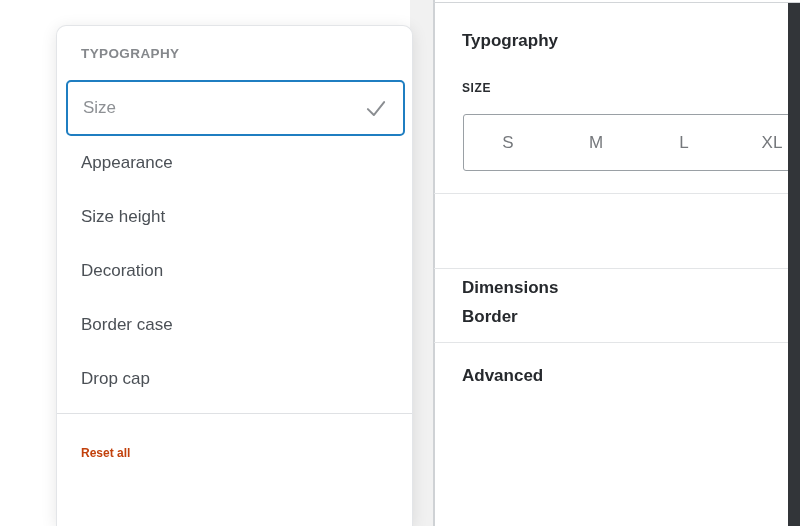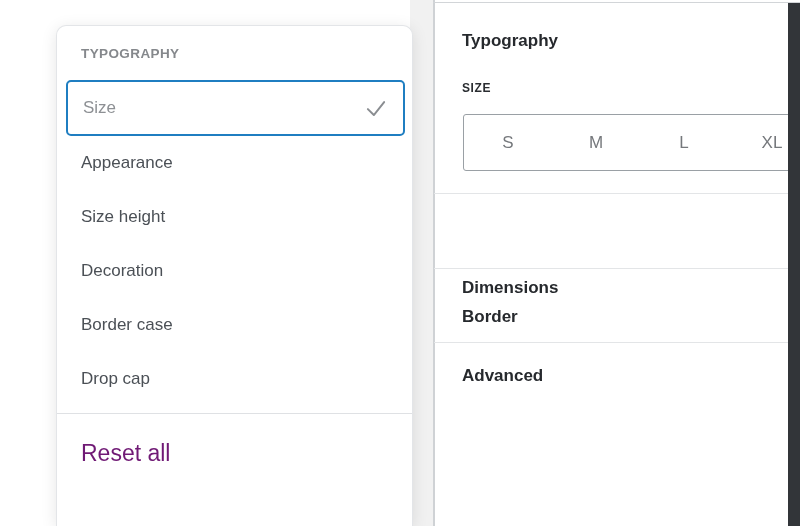--- a/index.html
+++ b/index.html
@@ -53,21 +53,21 @@
     display:flex; align-items:center; justify-content:space-between;
     padding:0 14px 0 15px; background:#fff; cursor:pointer; width:339px;
   }
   .selected-item .label { font-size:17px; color:#8d9094; }
   .check-icon { width:26px; height:26px; display:block; }
   .menu-item { height:54px; display:flex; align-items:center; padding:0 24px;
     font-size:17px; color:#4b5056; background:transparent; border:none; width:100%;
     text-align:right; cursor:pointer; }
   .pop-separator { margin-top:7px; height:1px; background:#dfe1e4; width:100%; }
   .reset-row { height:78px; display:flex; align-items:center; padding:0 24px; }
-  .reset-link { font-size:23px; color:#701a75; background:none; border:none; cursor:pointer; }
+  .reset-link { font-size:12px; color:#c2410c; background:none; border:none; cursor:pointer;font-weight:bold; }
 </style>
 </head>
 <body>
 
 <div class="stage">
 
   <div class="gutter-band"></div>
   <div class="canvas-divider"></div>
 
   <div class="sidebar">

